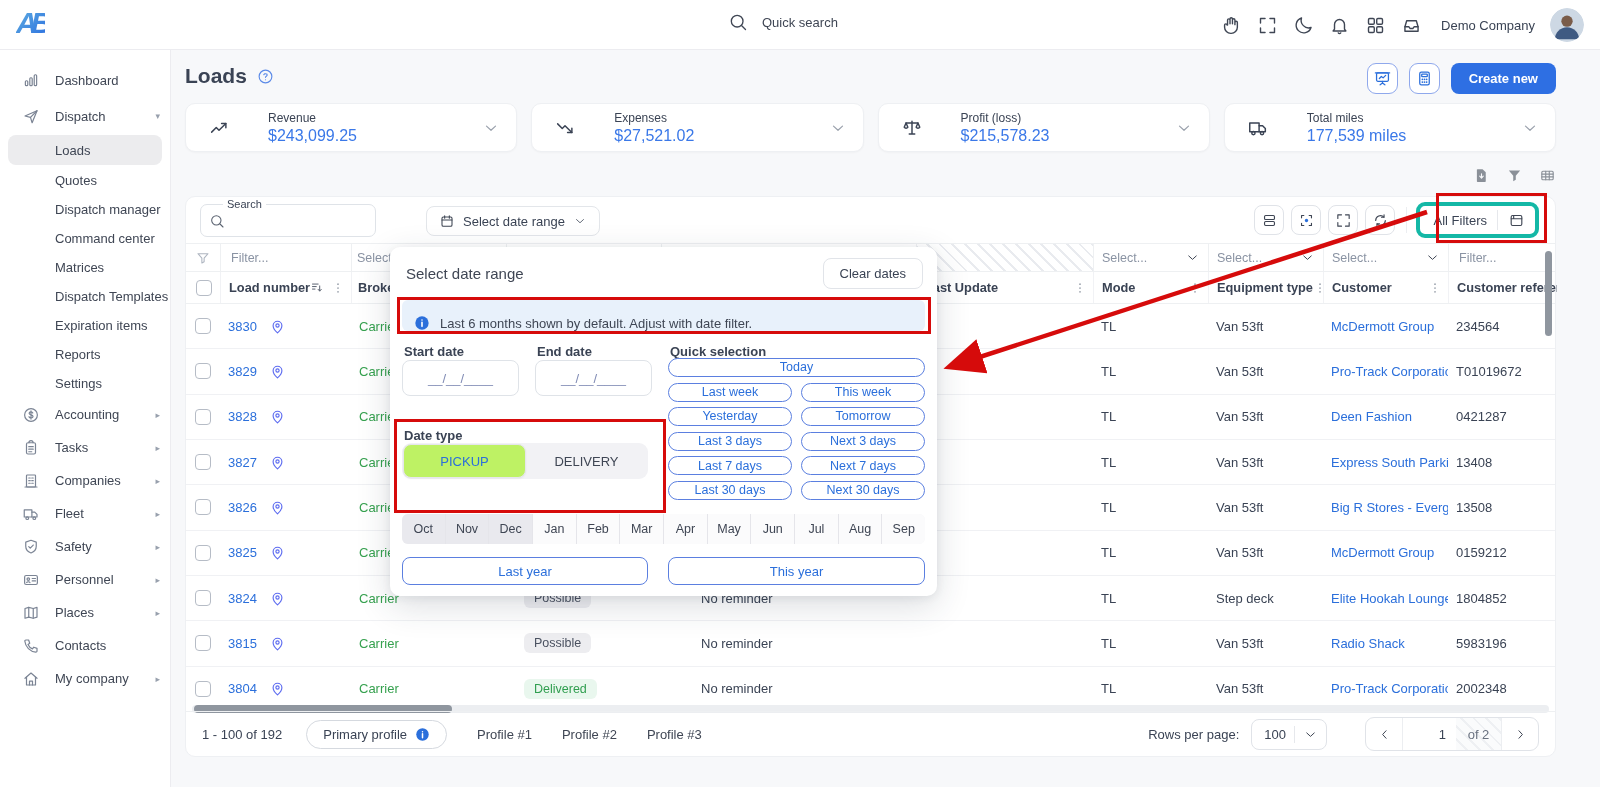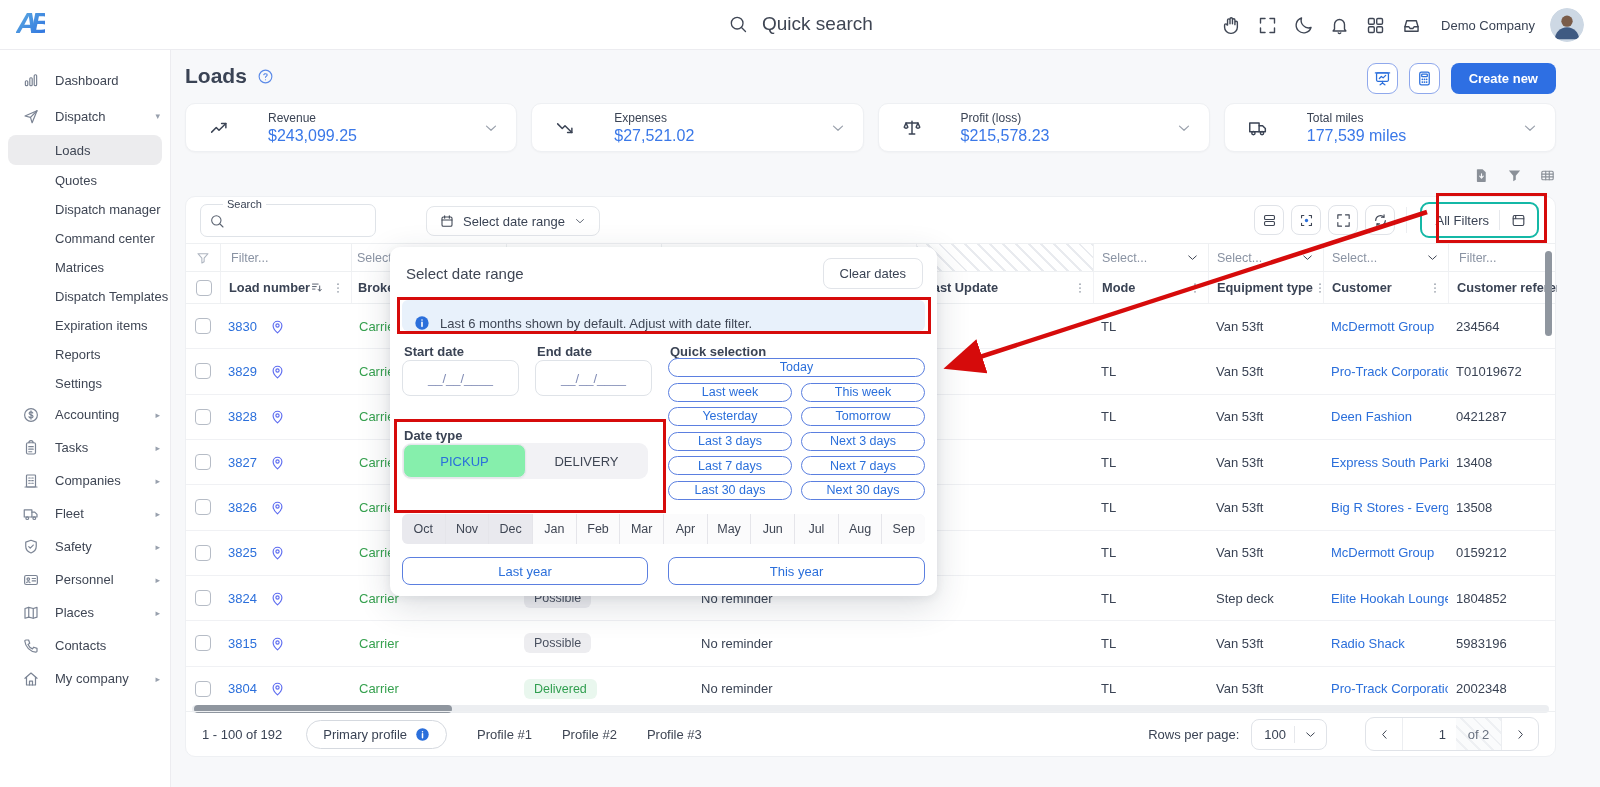--- a/index.html
+++ b/index.html
@@ -9,21 +9,21 @@
   svg{display:block;}
   .ic{display:inline-flex;align-items:center;justify-content:center;color:#3f4654;}
   .ic svg{width:100%;height:100%;stroke:currentColor;fill:none;stroke-width:1.6;stroke-linecap:round;stroke-linejoin:round;}
 
   
   .topbar{position:absolute;left:0;top:0;width:1600px;height:50px;background:#fff;border-bottom:1px solid #ececf0;z-index:20;}
   .logo{position:absolute;left:16px;top:6px;font-size:30px;font-weight:800;font-style:italic;letter-spacing:-7px;
     background:linear-gradient(135deg,#62b1e0,#2b6fe0);-webkit-background-clip:text;background-clip:text;color:transparent;}
   .topsearch{position:absolute;left:728px;top:12px;display:flex;align-items:center;gap:12px;}
   .topsearch .ic{width:20px;height:20px;}
-  .topsearch input{border:none;outline:none;font-size:19px;color:#3f4654;width:160px;background:transparent;font-family:inherit;}
+  .topsearch input{border:none;outline:none;font-size:13px;color:#3f4654;width:160px;background:transparent;font-family:inherit;}
   .topsearch input::placeholder{color:#3f4654;opacity:1;}
   .topright{position:absolute;right:16px;top:0;height:50px;display:flex;align-items:center;gap:15px;}
   .topright .tbic{width:21px;height:21px;}
   .company{font-size:13px;color:#3a4354;margin-left:4px;}
   .avatar{width:34px;height:34px;border-radius:50%;overflow:hidden;display:block;}
 
   
   .sidebar{position:absolute;left:0;top:50px;width:171px;bottom:0;background:#fff;border-right:1px solid #ececf0;padding-top:12px;z-index:10;}
   .sb-item{display:flex;align-items:center;height:36px;padding:0 10px 0 22px;cursor:pointer;color:#3f4654;}
   .sb-item .sb-ic{width:18px;height:18px;margin-right:15px;color:#7b8494;flex:none;}
@@ -60,21 +60,21 @@
   .search-wrap .fl-label{position:absolute;top:-7px;left:22px;background:#fff;padding:0 4px;font-size:11px;color:#3a4354;}
   .search-wrap .ic{width:16px;height:16px;color:#5a6270;}
   .search-wrap input{border:none;outline:none;flex:1;min-width:0;font-family:inherit;font-size:13px;background:transparent;}
   .daterange-btn{position:absolute;left:240px;top:9px;height:30px;border:1px solid #e3e6ea;border-radius:8px;background:#fff;display:flex;align-items:center;gap:8px;padding:0 12px;font-size:13px;color:#3a4354;cursor:pointer;}
   .daterange-btn .ic{width:16px;height:16px;}
   .daterange-btn .chev{width:14px;height:14px;color:#5a6270;}
   .tb-icons{position:absolute;right:160px;top:8px;display:flex;gap:7px;}
   .sq-btn{width:30px;height:30px;border:1px solid #e0e3e8;border-radius:8px;background:#fff;display:flex;align-items:center;justify-content:center;cursor:pointer;}
   .sq-btn .ic{width:17px;height:17px;color:#3f4654;}
   .tb-divider{position:absolute;right:148px;top:10px;width:1px;height:26px;background:#eceef1;}
-  .allfilters-btn{position:absolute;right:16px;top:5px;height:36px;border:2px solid #14b8a6;border-radius:9px;background:#fff;display:flex;align-items:center;padding:0 10px 0 14px;gap:10px;font-size:13px;color:#3a4354;cursor:pointer;}
+  .allfilters-btn{position:absolute;right:16px;top:5px;height:36px;border:4px solid #14b8a6;border-radius:9px;background:#fff;display:flex;align-items:center;padding:0 10px 0 14px;gap:10px;font-size:13px;color:#3a4354;cursor:pointer;}
   .allfilters-btn .sep{width:1px;height:20px;background:#e6e8ec;}
   .allfilters-btn .ic{width:17px;height:17px;}
 
   .tgrid{display:grid;grid-template-columns:34px 131px 155px 155px 255px 177px 115px 115px 125px 109px;}
   .filter-row{position:absolute;left:0;right:0;top:46px;height:29px;border-top:1px solid #eef0f2;border-bottom:1px solid #eef0f2;}
   .f-cell{display:flex;align-items:center;padding:0 8px;color:#8a93a3;font-size:12.5px;border-left:1px solid #eef0f2;overflow:hidden;white-space:nowrap;}
   .f-cell:first-child{border-left:none;justify-content:center;}
   .f-cell .funnel{width:16px;height:16px;color:#aeb5c0;}
   .f-cell input{border:none;outline:none;width:100%;font-family:inherit;font-size:12.5px;color:#3a4354;background:transparent;}
   .f-cell input::placeholder{color:#8a93a3;opacity:1;}
@@ -132,21 +132,21 @@
   .m-banner{position:absolute;left:12px;right:12px;top:53px;height:31px;background:#e8f1fb;border-radius:6px;display:flex;align-items:flex-end;gap:10px;padding:0 12px;font-size:13px;color:#3f4654;}
   .m-banner .info-ic{width:16px;height:16px;color:#2b6fdb;flex:none;}
   .m-label{position:absolute;font-size:13px;font-weight:600;color:#3a4354;}
   .m-input{position:absolute;width:117px;height:36px;border:1px solid #dfe3e8;border-radius:8px;text-align:center;font-family:inherit;font-size:13px;color:#7f8ab4;outline:none;}
   .m-input::placeholder{color:#7f8ab4;opacity:1;}
   .quick-col{position:absolute;left:278px;top:111px;width:257px;}
   .qrow{display:flex;gap:9px;margin-bottom:5.6px;}
   .qbtn{flex:1;height:19px;border:1px solid #5b7fe0;border-radius:10px;background:#fff;color:#2b6fdb;font-size:12.5px;display:flex;align-items:center;justify-content:center;cursor:pointer;line-height:1;}
   .segmented{position:absolute;left:12px;top:196px;width:246px;height:36px;background:#f2f2f5;border-radius:9px;display:flex;padding:1px;}
   .seg{flex:1;display:flex;align-items:center;justify-content:center;font-size:13px;color:#3f4654;cursor:pointer;border-radius:8px;}
-  .seg.selected{background:#86efac;border:1px solid #e6e6ec;color:#2b6fdb;box-shadow:0 1px 2px rgba(0,0,0,.05);}
+  .seg.selected{background:#bef264;border:1px solid #e6e6ec;color:#2b6fdb;box-shadow:0 1px 2px rgba(0,0,0,.05);}
   .months{position:absolute;left:12px;right:12px;top:267px;height:30px;background:#f5f5f7;border-radius:6px;display:flex;overflow:hidden;}
   .month{flex:1;display:flex;align-items:center;justify-content:center;font-size:12.5px;color:#3f4654;border-right:1px solid #e5e5ea;cursor:pointer;background:#fbfbfc;}
   .month:last-child{border-right:none;}
   .month.hl{background:#e9e9ee;}
   .year-btn{position:absolute;top:310px;height:28px;border:1px solid #5b7fe0;border-radius:8px;background:#fff;color:#2b6fdb;font-size:13px;display:flex;align-items:center;justify-content:center;cursor:pointer;}
 
   
   .anno-rect{position:absolute;border:3px solid #d60b0b;z-index:100;pointer-events:none;}
   .anno-arrow{position:absolute;left:0;top:0;width:1600px;height:787px;z-index:100;pointer-events:none;}
 </style>

